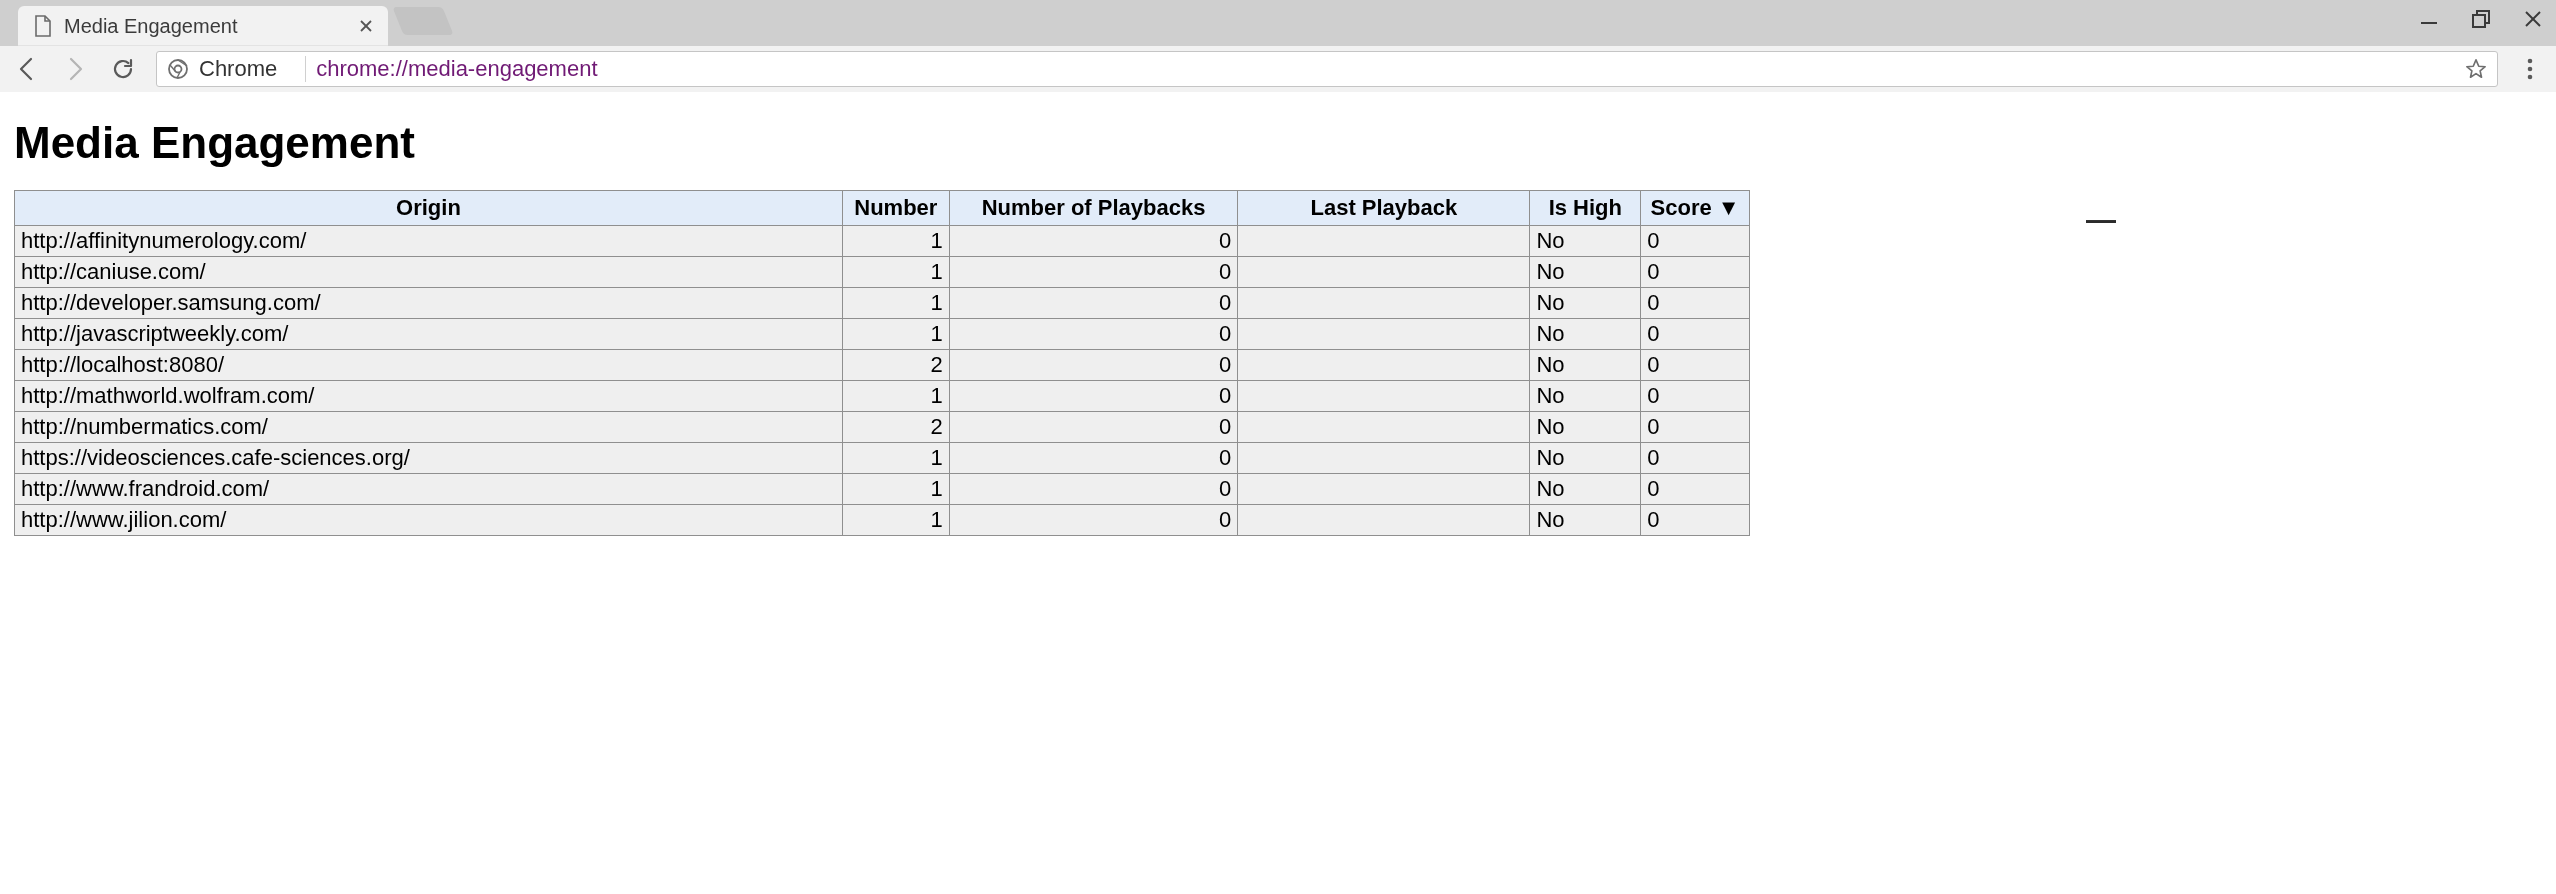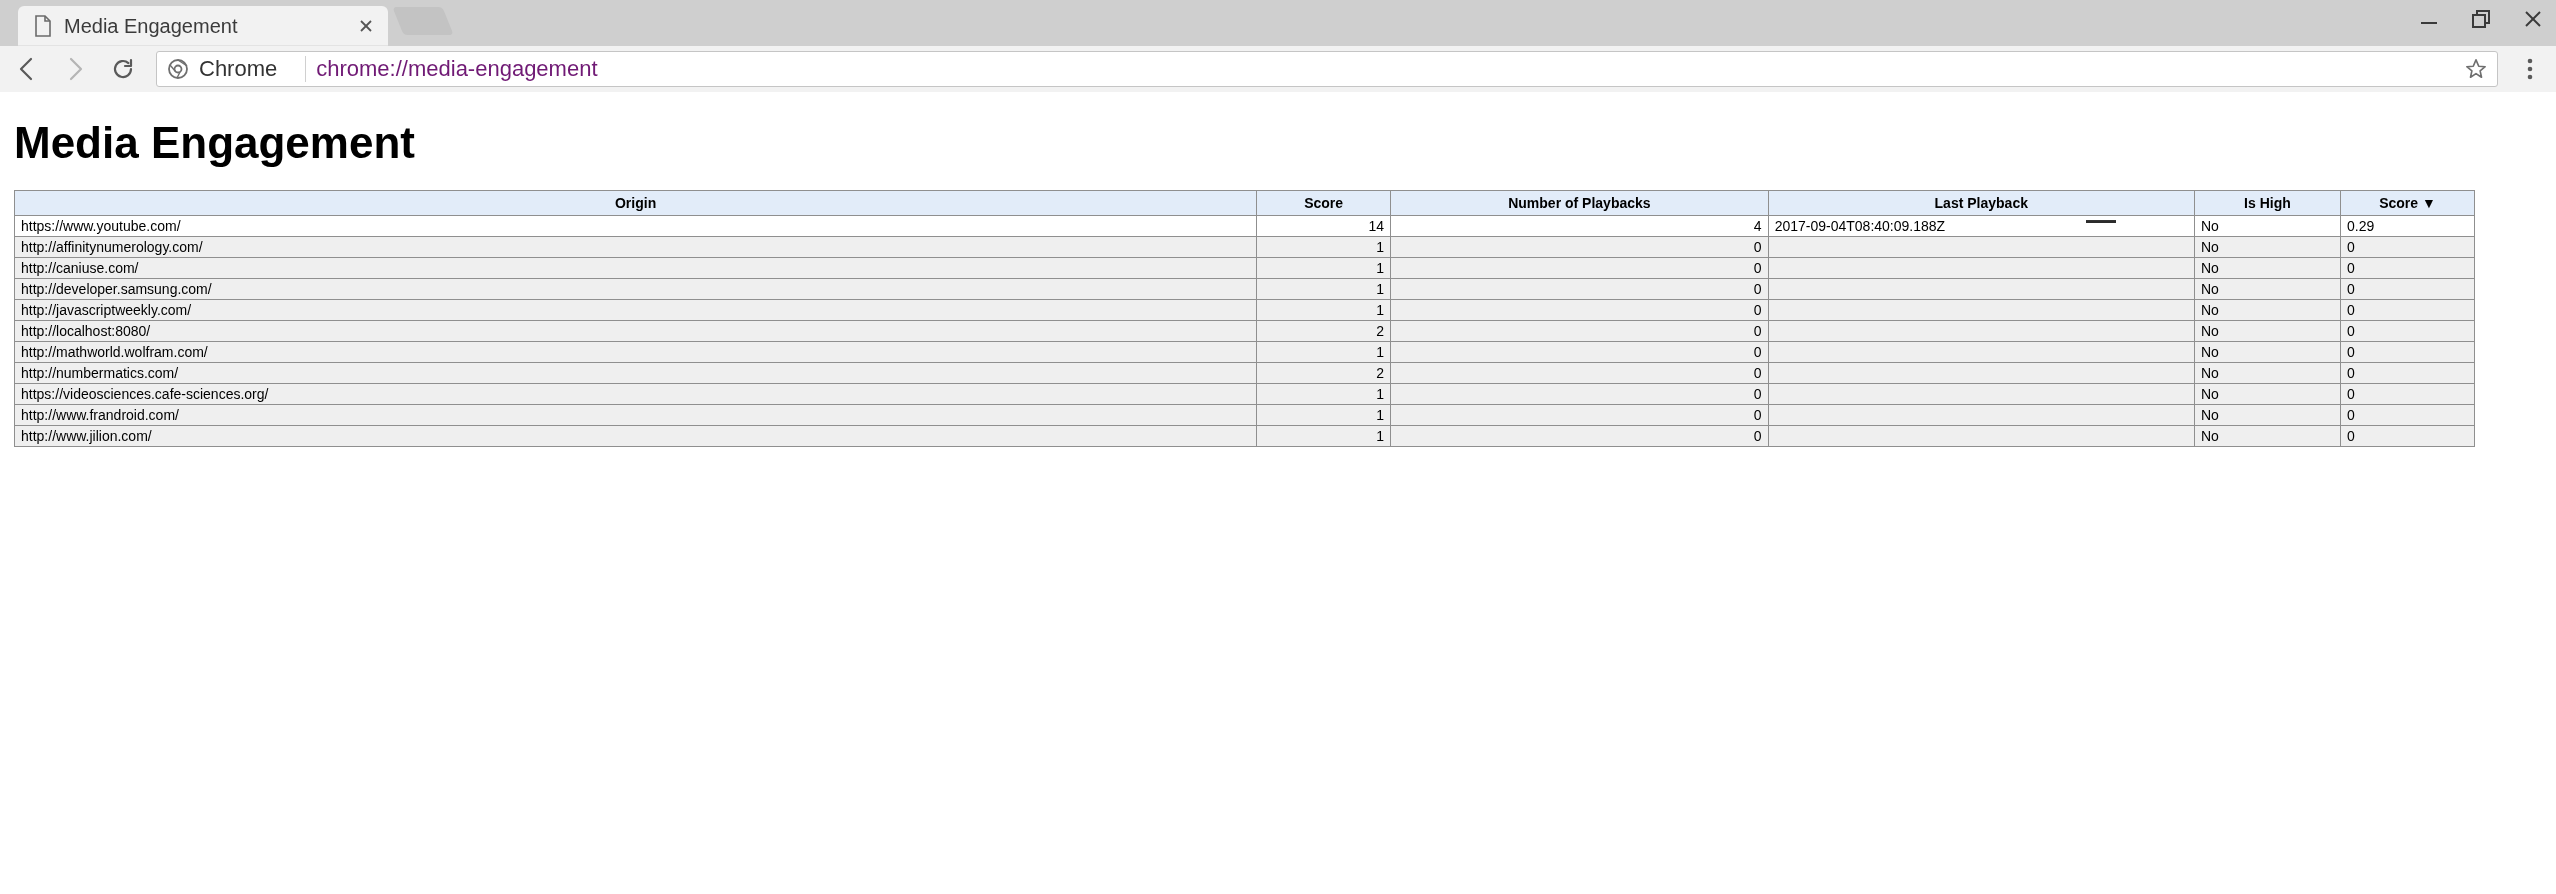--- a/index.html
+++ b/index.html
@@ -125,22 +125,22 @@
     padding: 16px 14px;
   }
   h1.page-title {
     font-size: 44px;
     font-weight: 700;
     margin: 10px 0 22px 0;
   }
 
   table.mei {
     border-collapse: collapse;
-    width: 2461px;
-    font-size: 14px;
+    width: 1736px;
+    font-size: 22px;
   }
   table.mei th {
     background: #e2ecf9;
     border: 1px solid #8f8f8f;
     padding: 4px 8px;
     font-weight: 700;
     text-align: center;
     cursor: pointer;
     white-space: nowrap;
   }
@@ -270,36 +270,28 @@
       <col class="c-origin">
         <col class="c-visits">
         <col class="c-play">
         <col class="c-last">
         <col class="c-high">
         <col class="c-score">
     </colgroup>
     <thead>
       <tr>
         <th>Origin</th>
-        <th>Score</th>
+        <th>Number</th>
         <th>Number of Playbacks</th>
         <th>Last Playback</th>
         <th>Is High</th>
         <th>Score ▼</th>
       </tr>
     </thead>
     <tbody>
-        <tr class="hl">
-          <td class="txt">https://www.youtube.com/</td>
-          <td class="num">14</td>
-          <td class="num">4</td>
-          <td class="txt">2017-09-04T08:40:09.188Z</td>
-          <td class="txt">No</td>
-          <td class="txt">0.29</td>
-        </tr>
         <tr>
           <td class="txt">http://affinitynumerology.com/</td>
           <td class="num">1</td>
           <td class="num">0</td>
           <td class="txt"></td>
           <td class="txt">No</td>
           <td class="txt">0</td>
         </tr>
         <tr>
           <td class="txt">http://caniuse.com/</td>

